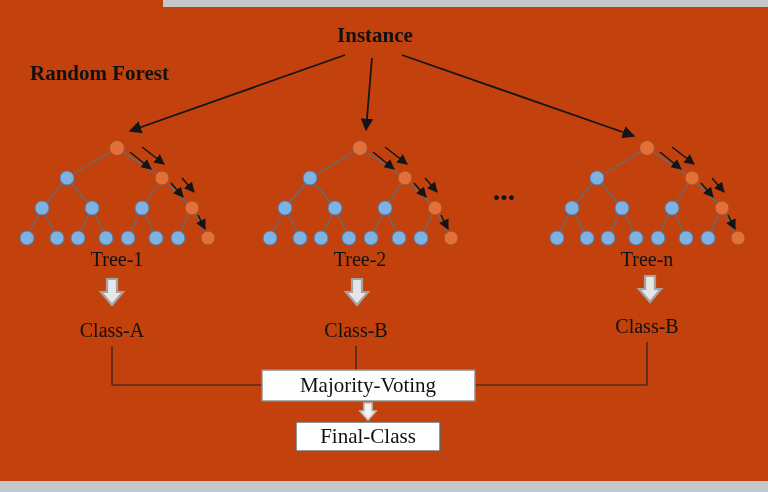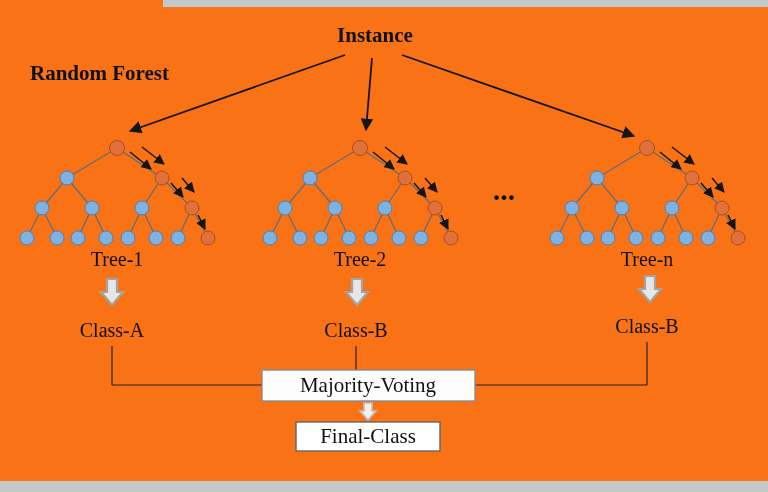--- a/index.html
+++ b/index.html
@@ -1,19 +1,19 @@
 <!DOCTYPE html>
 <html style="--c-orange: #e2703a; --c-blue: #7fb2e0; --c-arrow: #151515; --c-block: #e6e6e6;"><head>
 <meta charset="utf-8">
 <style>
   html,body{margin:0;padding:0;background:#ffffff;}
   .canvas{
     position:relative;
     width:768px;height:492px;
-    background:#f97316;
+    background:#c2410c;
     font-family:"Liberation Serif", serif;
     overflow:hidden;
   }
   svg{position:absolute;left:0;top:0;}
   text{font-family:"Liberation Serif", serif; fill:#111;}
   .t-bold{font-weight:bold;font-size:21px;}
   .t-label{font-size:20px;}
   .t-box{font-size:21px;}
   .t-dots{font-size:30px;font-weight:bold;}
   .edge{stroke:#5f6f7c;stroke-width:1.3;}

